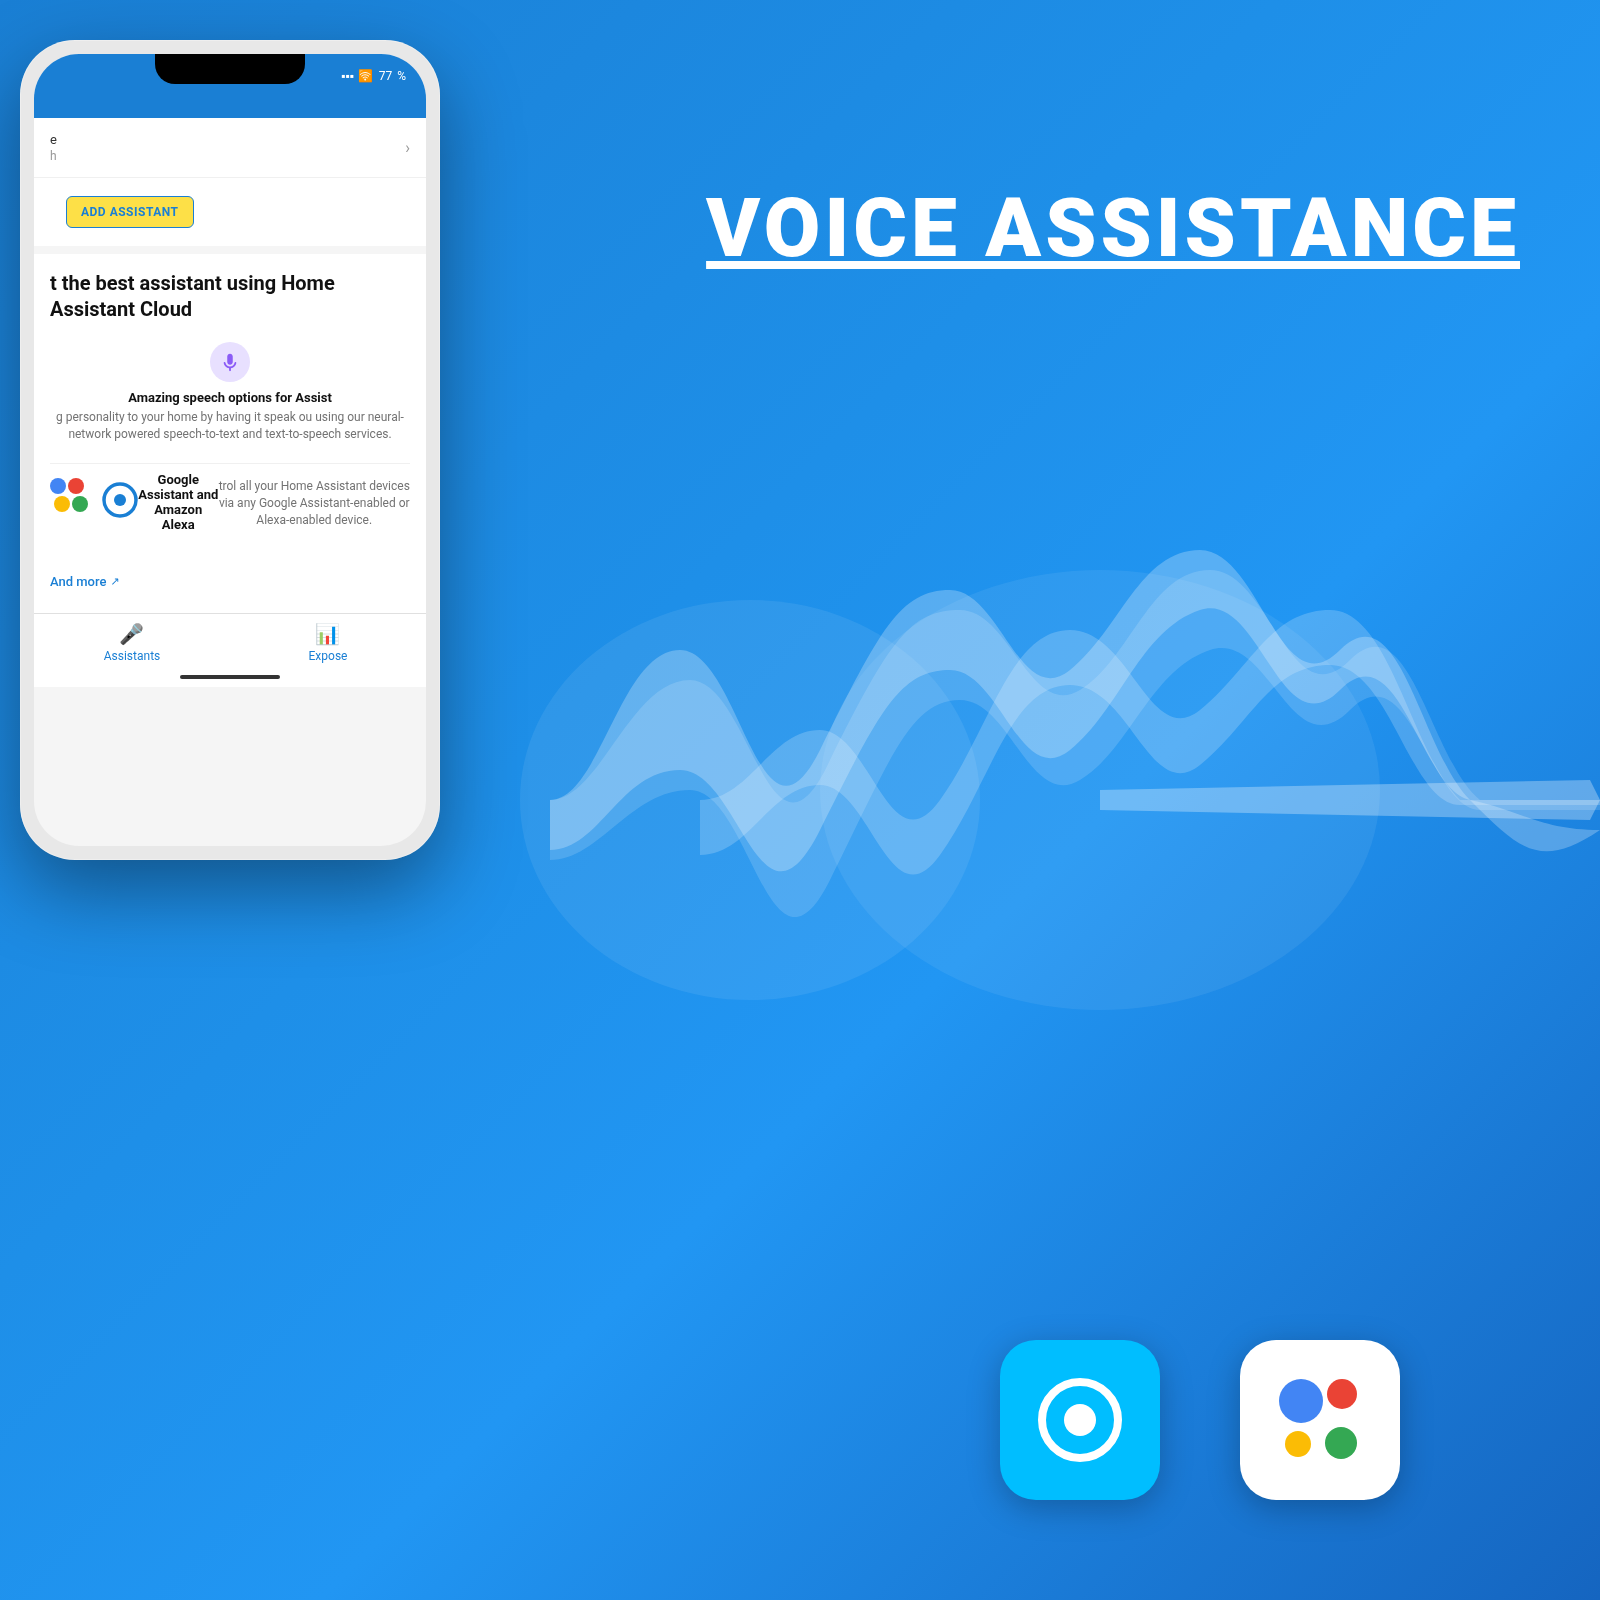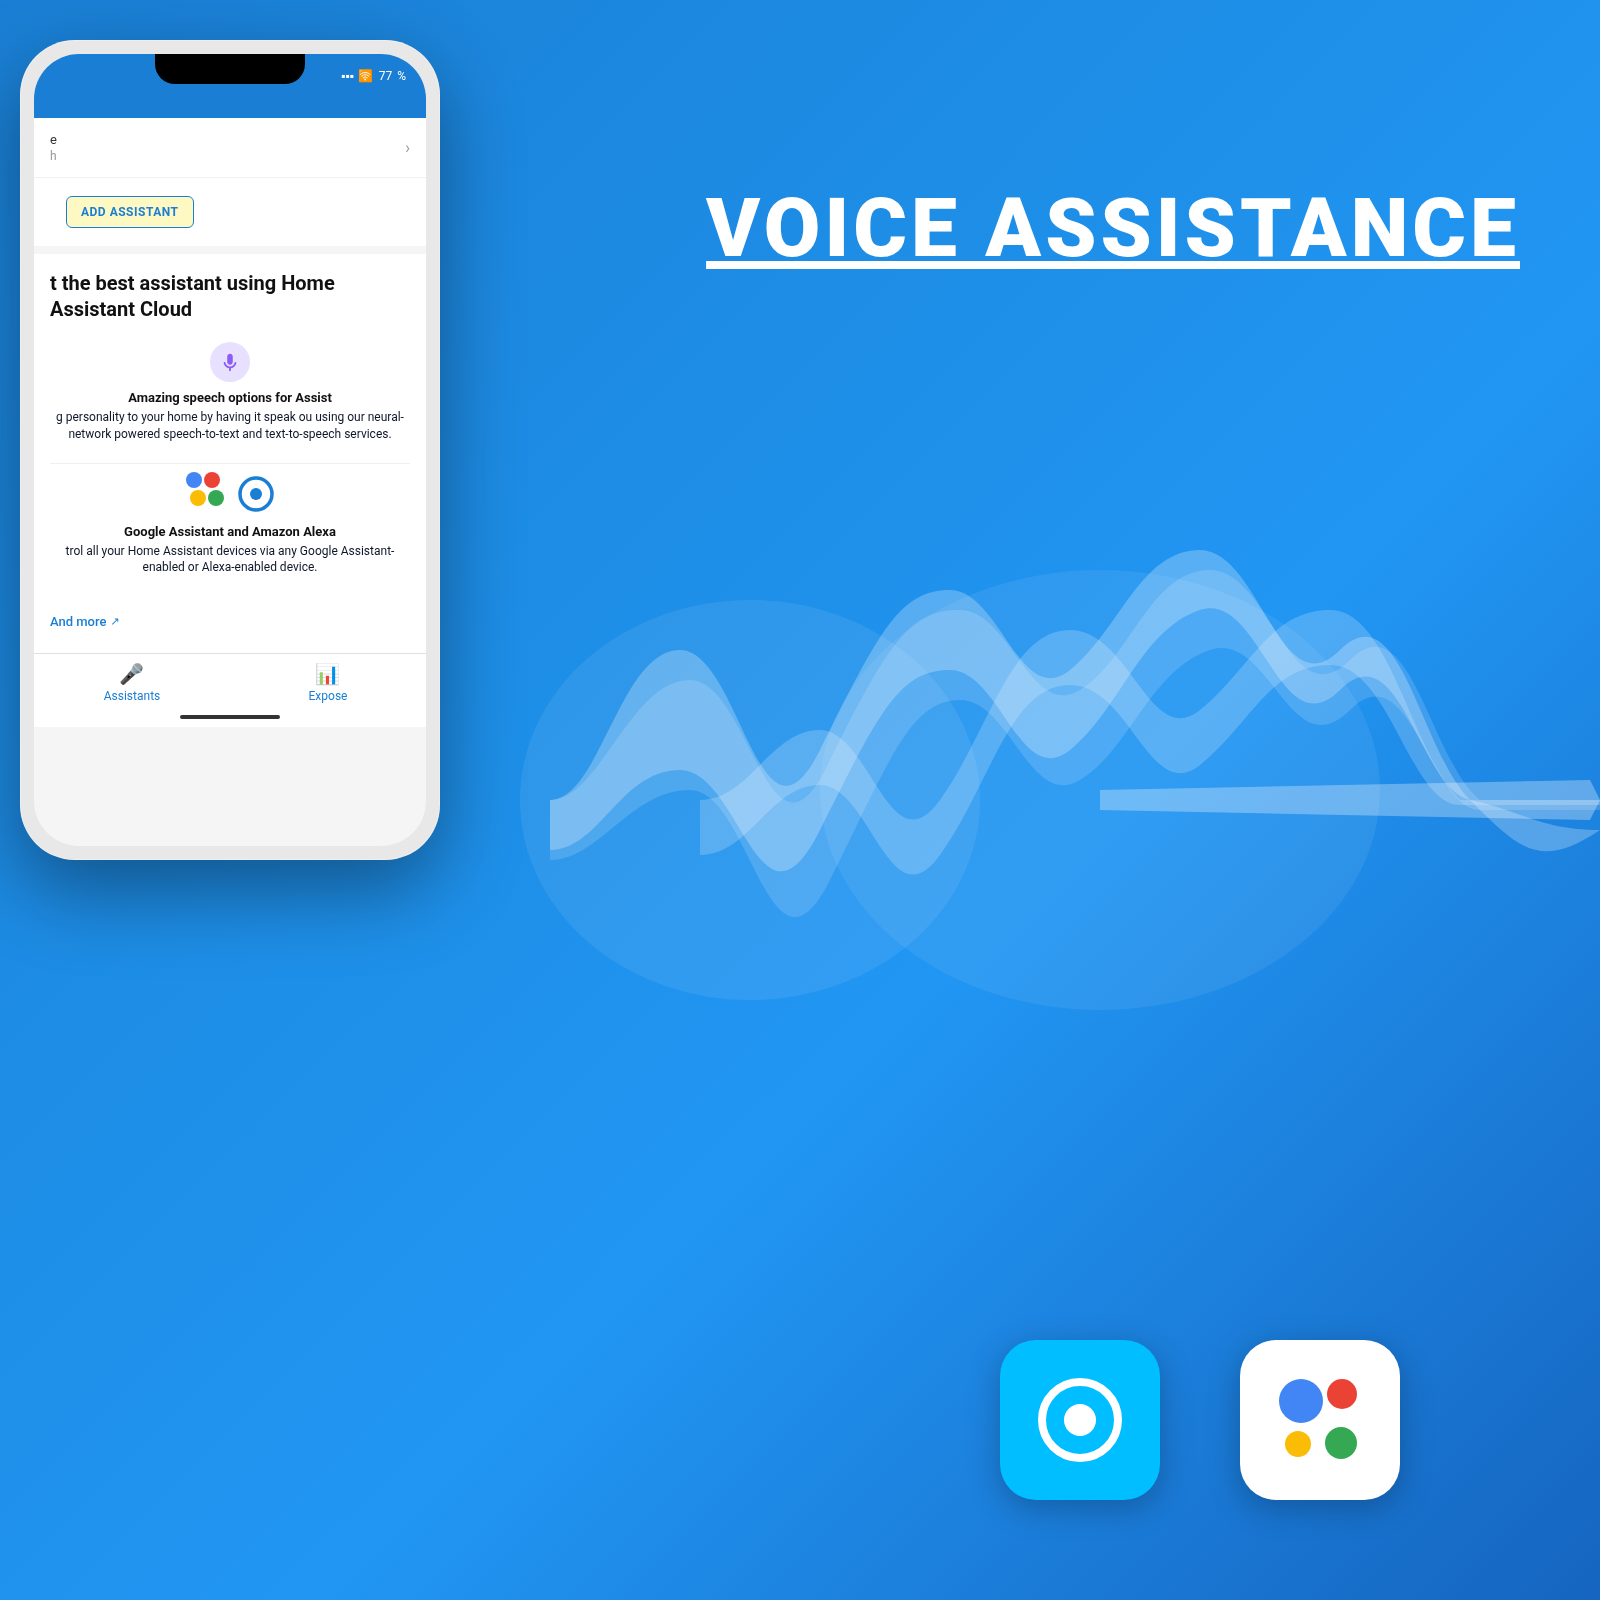--- a/index.html
+++ b/index.html
@@ -169,21 +169,21 @@
     }
 
     .add-assistant-btn {
       margin: 10px 16px;
       border: 1.5px solid #1a7fd4;
       border-radius: 6px;
       padding: 8px 14px;
       font-size: 12px;
       font-weight: 700;
       color: #1a7fd4;
-      background: #fef9c3;
+      background: #fde047;
       letter-spacing: 0.5px;
       display: inline-block;
     }
 
     .entities-label {
       padding: 10px 16px 6px;
       font-size: 11px;
       font-weight: 700;
       color: #1a7fd4;
       letter-spacing: 0.5px;
@@ -219,21 +219,21 @@
 
     .feature-title {
       font-size: 13px;
       font-weight: 700;
       color: #111;
       margin-bottom: 4px;
     }
 
     .feature-desc {
       font-size: 12px;
-      color: #0f172a;
+      color: #737373;
       line-height: 1.4;
       text-align: center;
     }
 
     .ga-icons {
       display: flex;
       align-items: center;
       gap: 8px;
       margin-bottom: 8px;
     }
@@ -407,21 +407,21 @@
               <svg width="22" height="22" viewBox="0 0 24 24" fill="#8b5cf6">
                 <path d="M12 15c1.66 0 3-1.34 3-3V6c0-1.66-1.34-3-3-3S9 4.34 9 6v6c0 1.66 1.34 3 3 3zm5.91-3c-.49 0-.9.36-.98.85C16.52 15.2 14.47 17 12 17s-4.52-1.8-4.93-4.15c-.08-.49-.49-.85-.98-.85-.61 0-1.09.54-1 1.14.49 3 2.89 5.35 5.91 5.78V21c0 .55.45 1 1 1s1-.45 1-1v-2.08c3.02-.43 5.42-2.78 5.91-5.78.1-.6-.39-1.14-1-1.14z"></path>
               </svg>
             </div>
             <div class="feature-title">Amazing speech options for Assist</div>
             <div class="feature-desc">g personality to your home by having it speak ou using our neural-network powered speech-to-text and text-to-speech services.</div>
           </div>
 
           <div style="height:1px; background:#f0f0f0; margin: 8px 0;"></div>
 
-          <div class="feature-item" style="display:flex; flex-direction:column; align-items:center; text-align:center;">
+          <div class="feature-item" style="display:flex; flex-direction:row; align-items:center; text-align:center;">
             <div class="ga-icons">
 
               <div style="position:relative; width:44px; height:44px;">
                 <div style="width:16px;height:16px;border-radius:50%;background:#4285f4;position:absolute;top:0;left:0;"></div>
                 <div style="width:16px;height:16px;border-radius:50%;background:#ea4335;position:absolute;top:0;left:18px;"></div>
                 <div style="width:16px;height:16px;border-radius:50%;background:#fbbc05;position:absolute;top:18px;left:4px;"></div>
                 <div style="width:16px;height:16px;border-radius:50%;background:#34a853;position:absolute;top:18px;left:22px;"></div>
               </div>
 
               <div style="width:36px;height:36px;">

